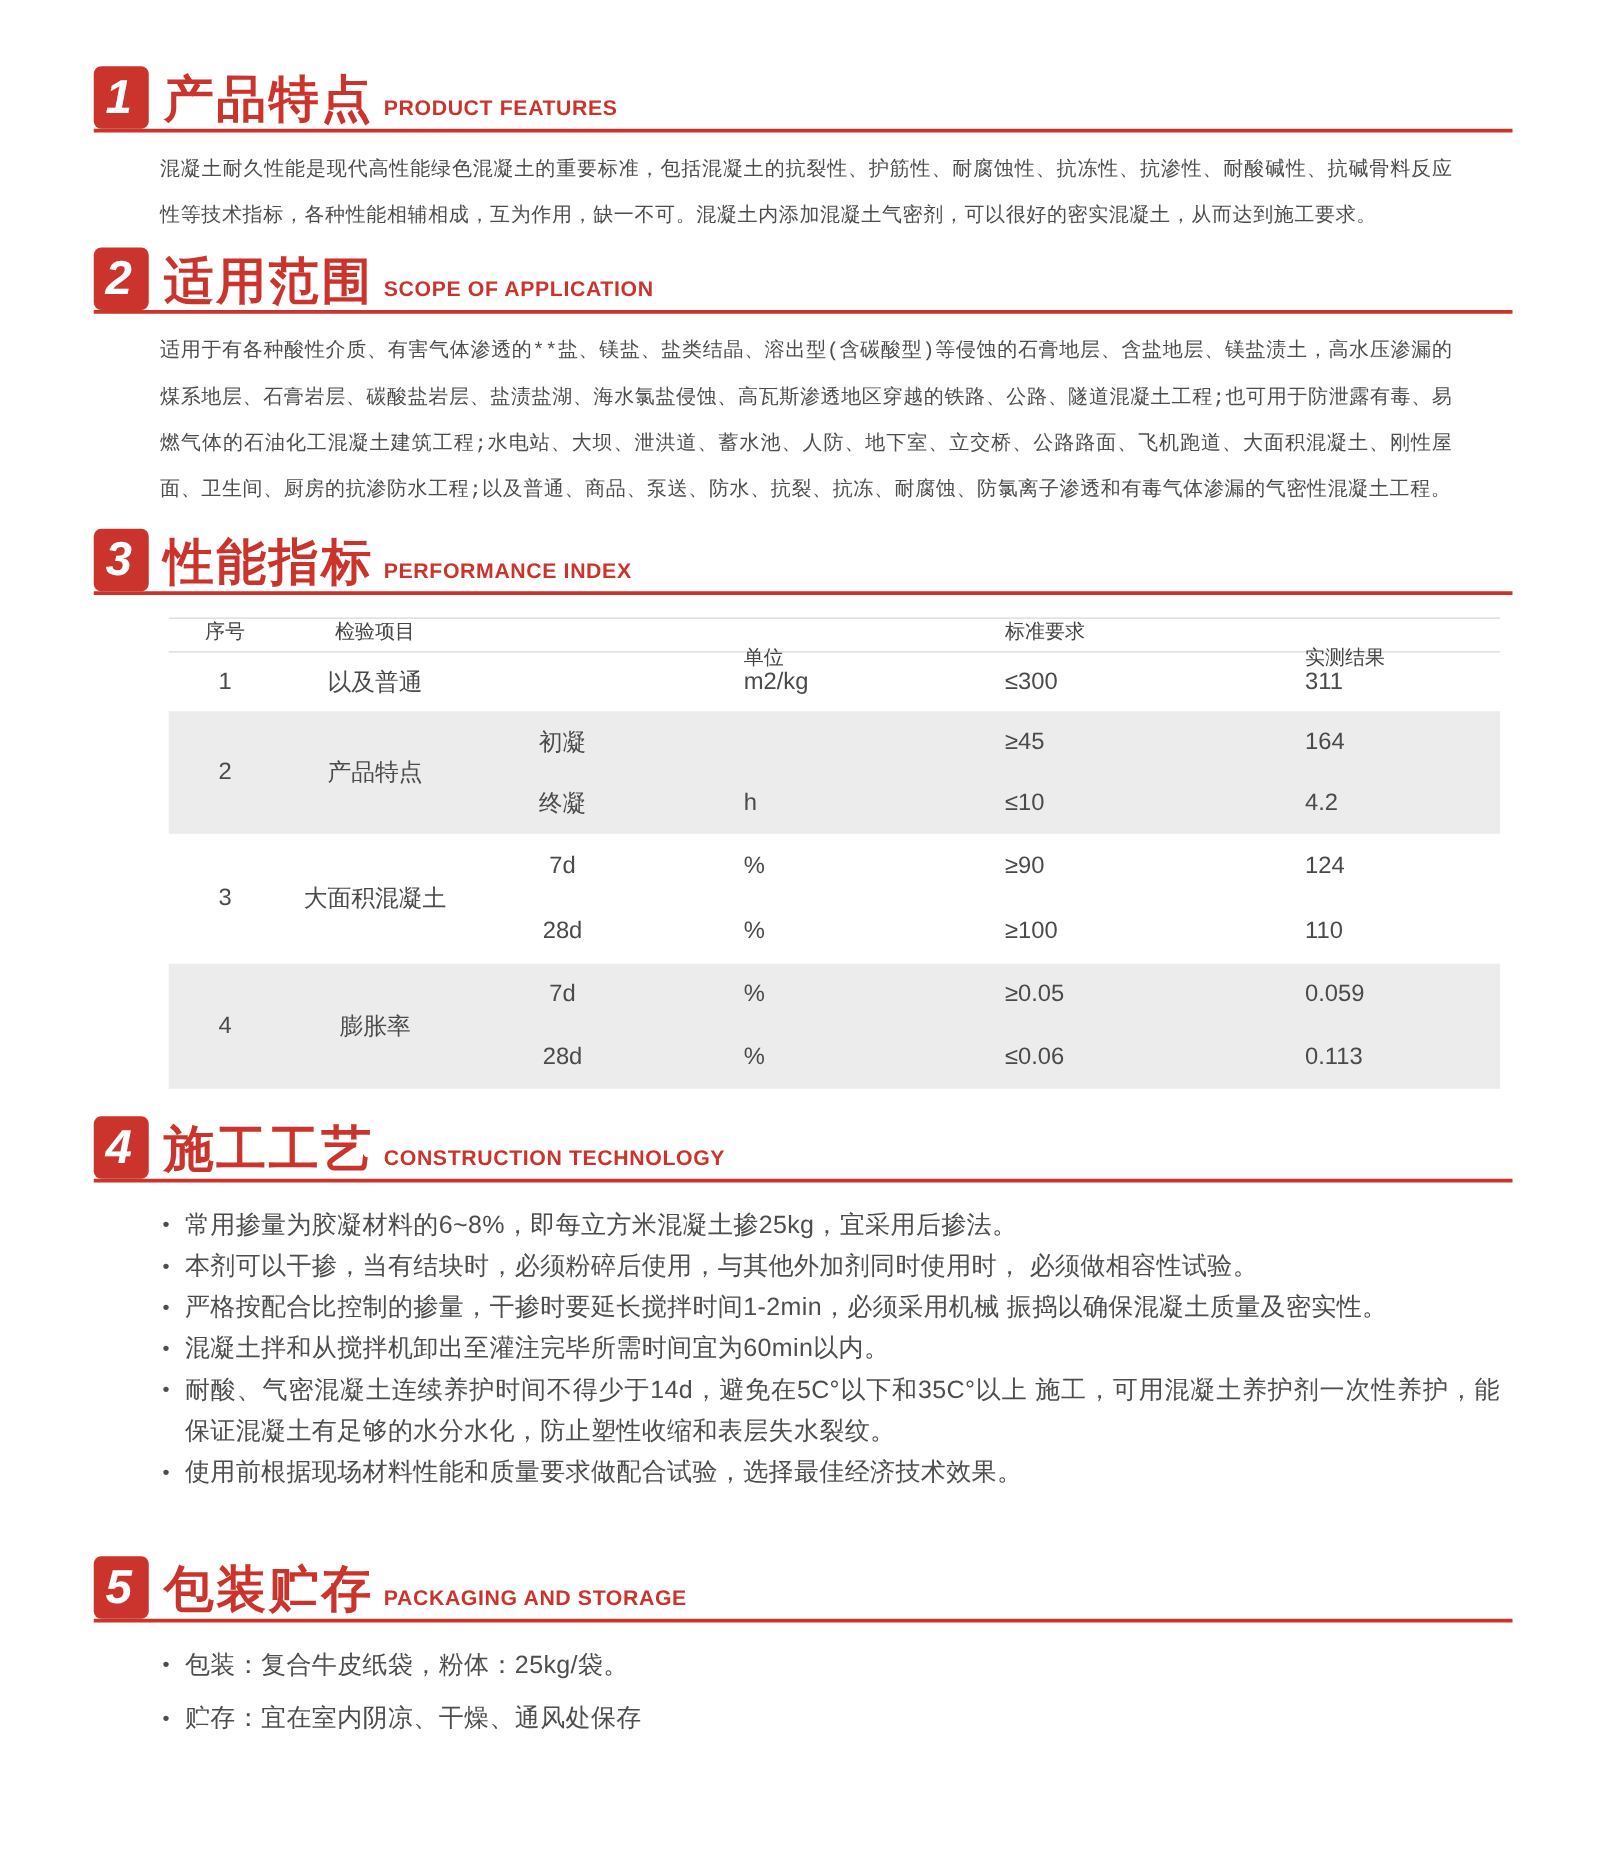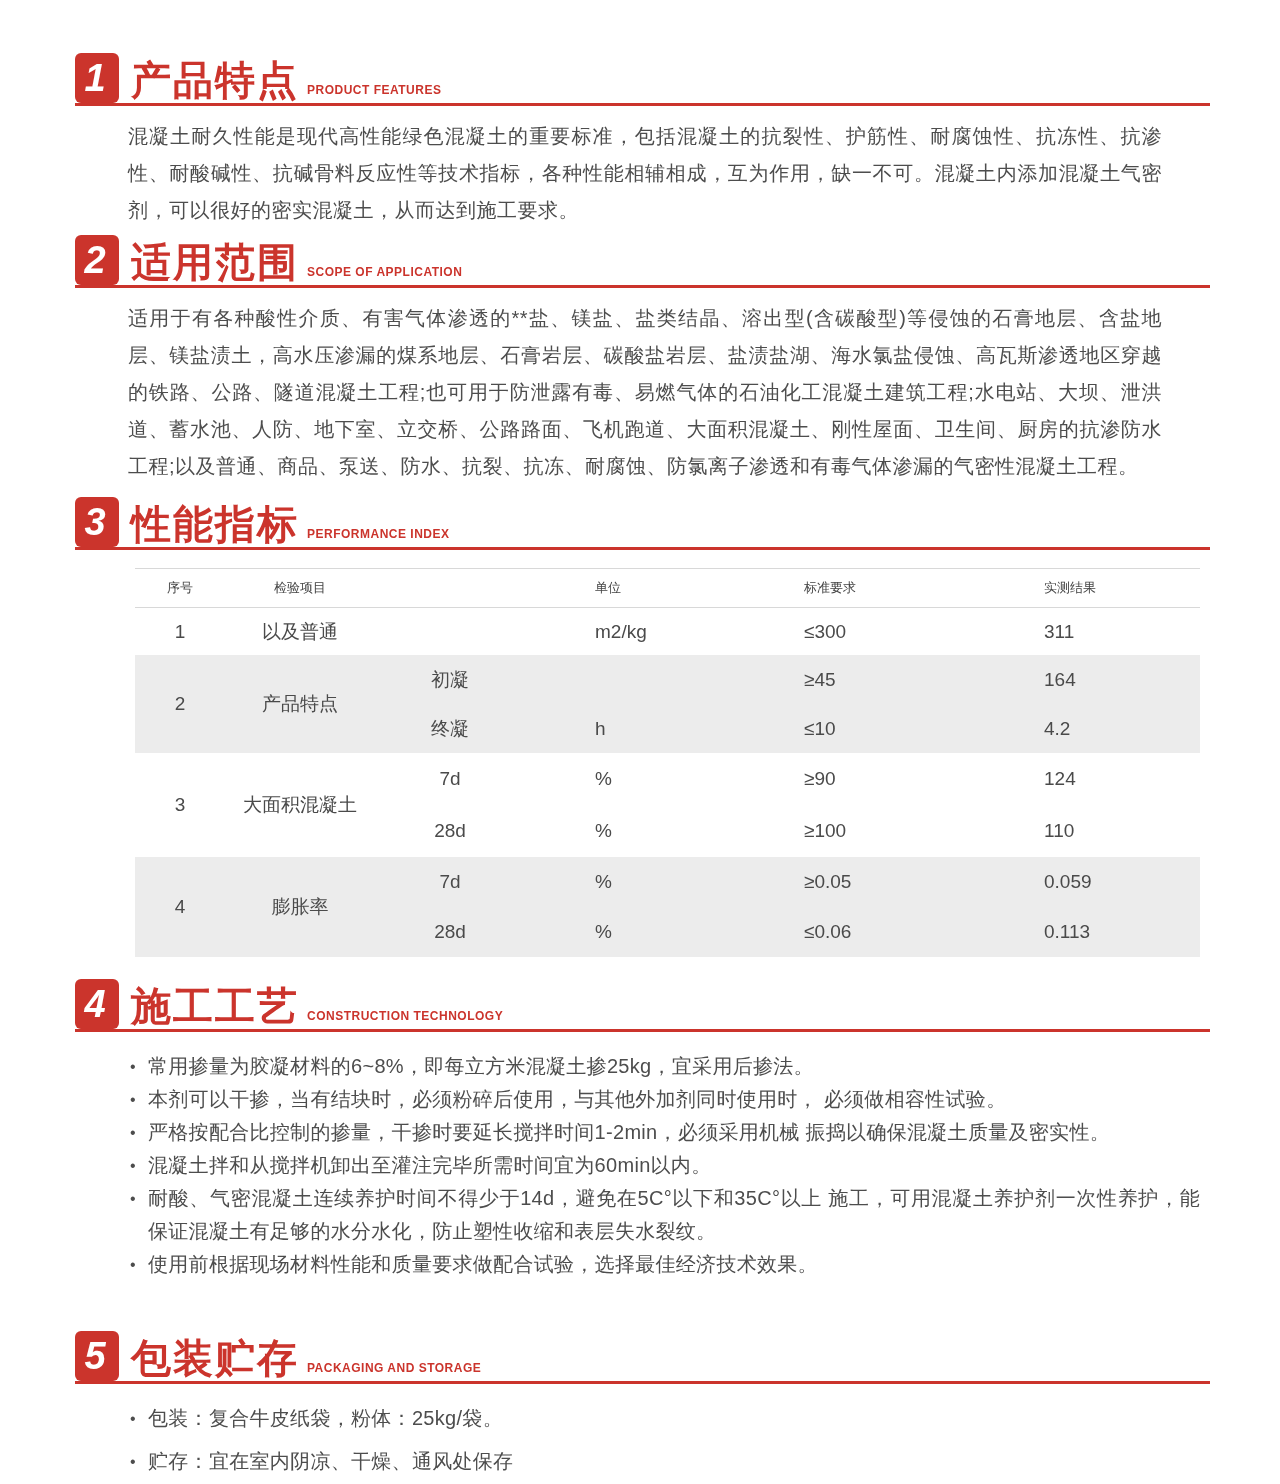--- a/index.html
+++ b/index.html
@@ -34,39 +34,40 @@
     padding-right:4px;
   }
   .title-zh{
     color:var(--accent);
     font-size:40px;font-weight:bold;
     letter-spacing:2px;line-height:1;
     margin:0 0 3px 12px;
   }
   .title-en{
     color:var(--accent);
-    font-size:12px;font-weight:bold;
+    font-size:17px;font-weight:bold;
     letter-spacing:.5px;
     margin:0 0 6px 8px;white-space:nowrap;
   }
 
   
   .body-text{
     margin:12px 0 0 53px;
     width:1034px;
-    font-size:20px;line-height:37px;
+    font-size:16px;line-height:37px;
     text-align:justify;
     color:var(--body-text);
     letter-spacing:.5px;
+    font-family:Liberation Mono, monospace;
   }
 
   
   .ptable{margin:18px 0 0 60px;width:1065px;font-size:19px;color:#4a4a4a;}
   .trow{display:grid;grid-template-columns:90px 150px 150px 215px 240px 1fr;}
-  .thead{height:40px;border-top:1px solid #d8d8d8;border-bottom:1px solid #d8d8d8;font-size:13px;color:#444;text-align:right;}
+  .thead{height:28px;border-top:1px solid #d8d8d8;border-bottom:1px solid #d8d8d8;font-size:16px;color:#444;text-align:right;}
   .r1{height:47px;}
   .r2{grid-template-rows:1fr 1fr;}
   .h98{height:98px;}
   .h104{height:104px;}
   .h100{height:100px;}
   .shade{background:var(--row-shade);}
   .c{display:flex;align-items:center;}
   .c1{justify-content:center;grid-column:1;}
   .c2{justify-content:center;grid-column:2;}
   .c3{justify-content:center;grid-column:3;}
@@ -124,22 +125,22 @@
       <h2 class="title-zh">性能指标</h2>
       <span class="title-en">PERFORMANCE INDEX</span>
     </header>
 
     <div class="ptable">
 
       <div class="trow thead">
         <div class="c c1">序号</div>
         <div class="c c2">检验项目</div>
         <div class="c c3"></div>
+        <div class="c c5">标准要求</div>
         <div class="c c4">单位</div>
-        <div class="c c5">标准要求</div>
         <div class="c c6">实测结果</div>
       </div>
 
       <div class="trow r1">
         <div class="c c1">1</div>
         <div class="c c2">以及普通</div>
         <div class="c c3"></div>
         <div class="c c4">m2/kg</div>
         <div class="c c5">≤300</div>
         <div class="c c6">311</div>

